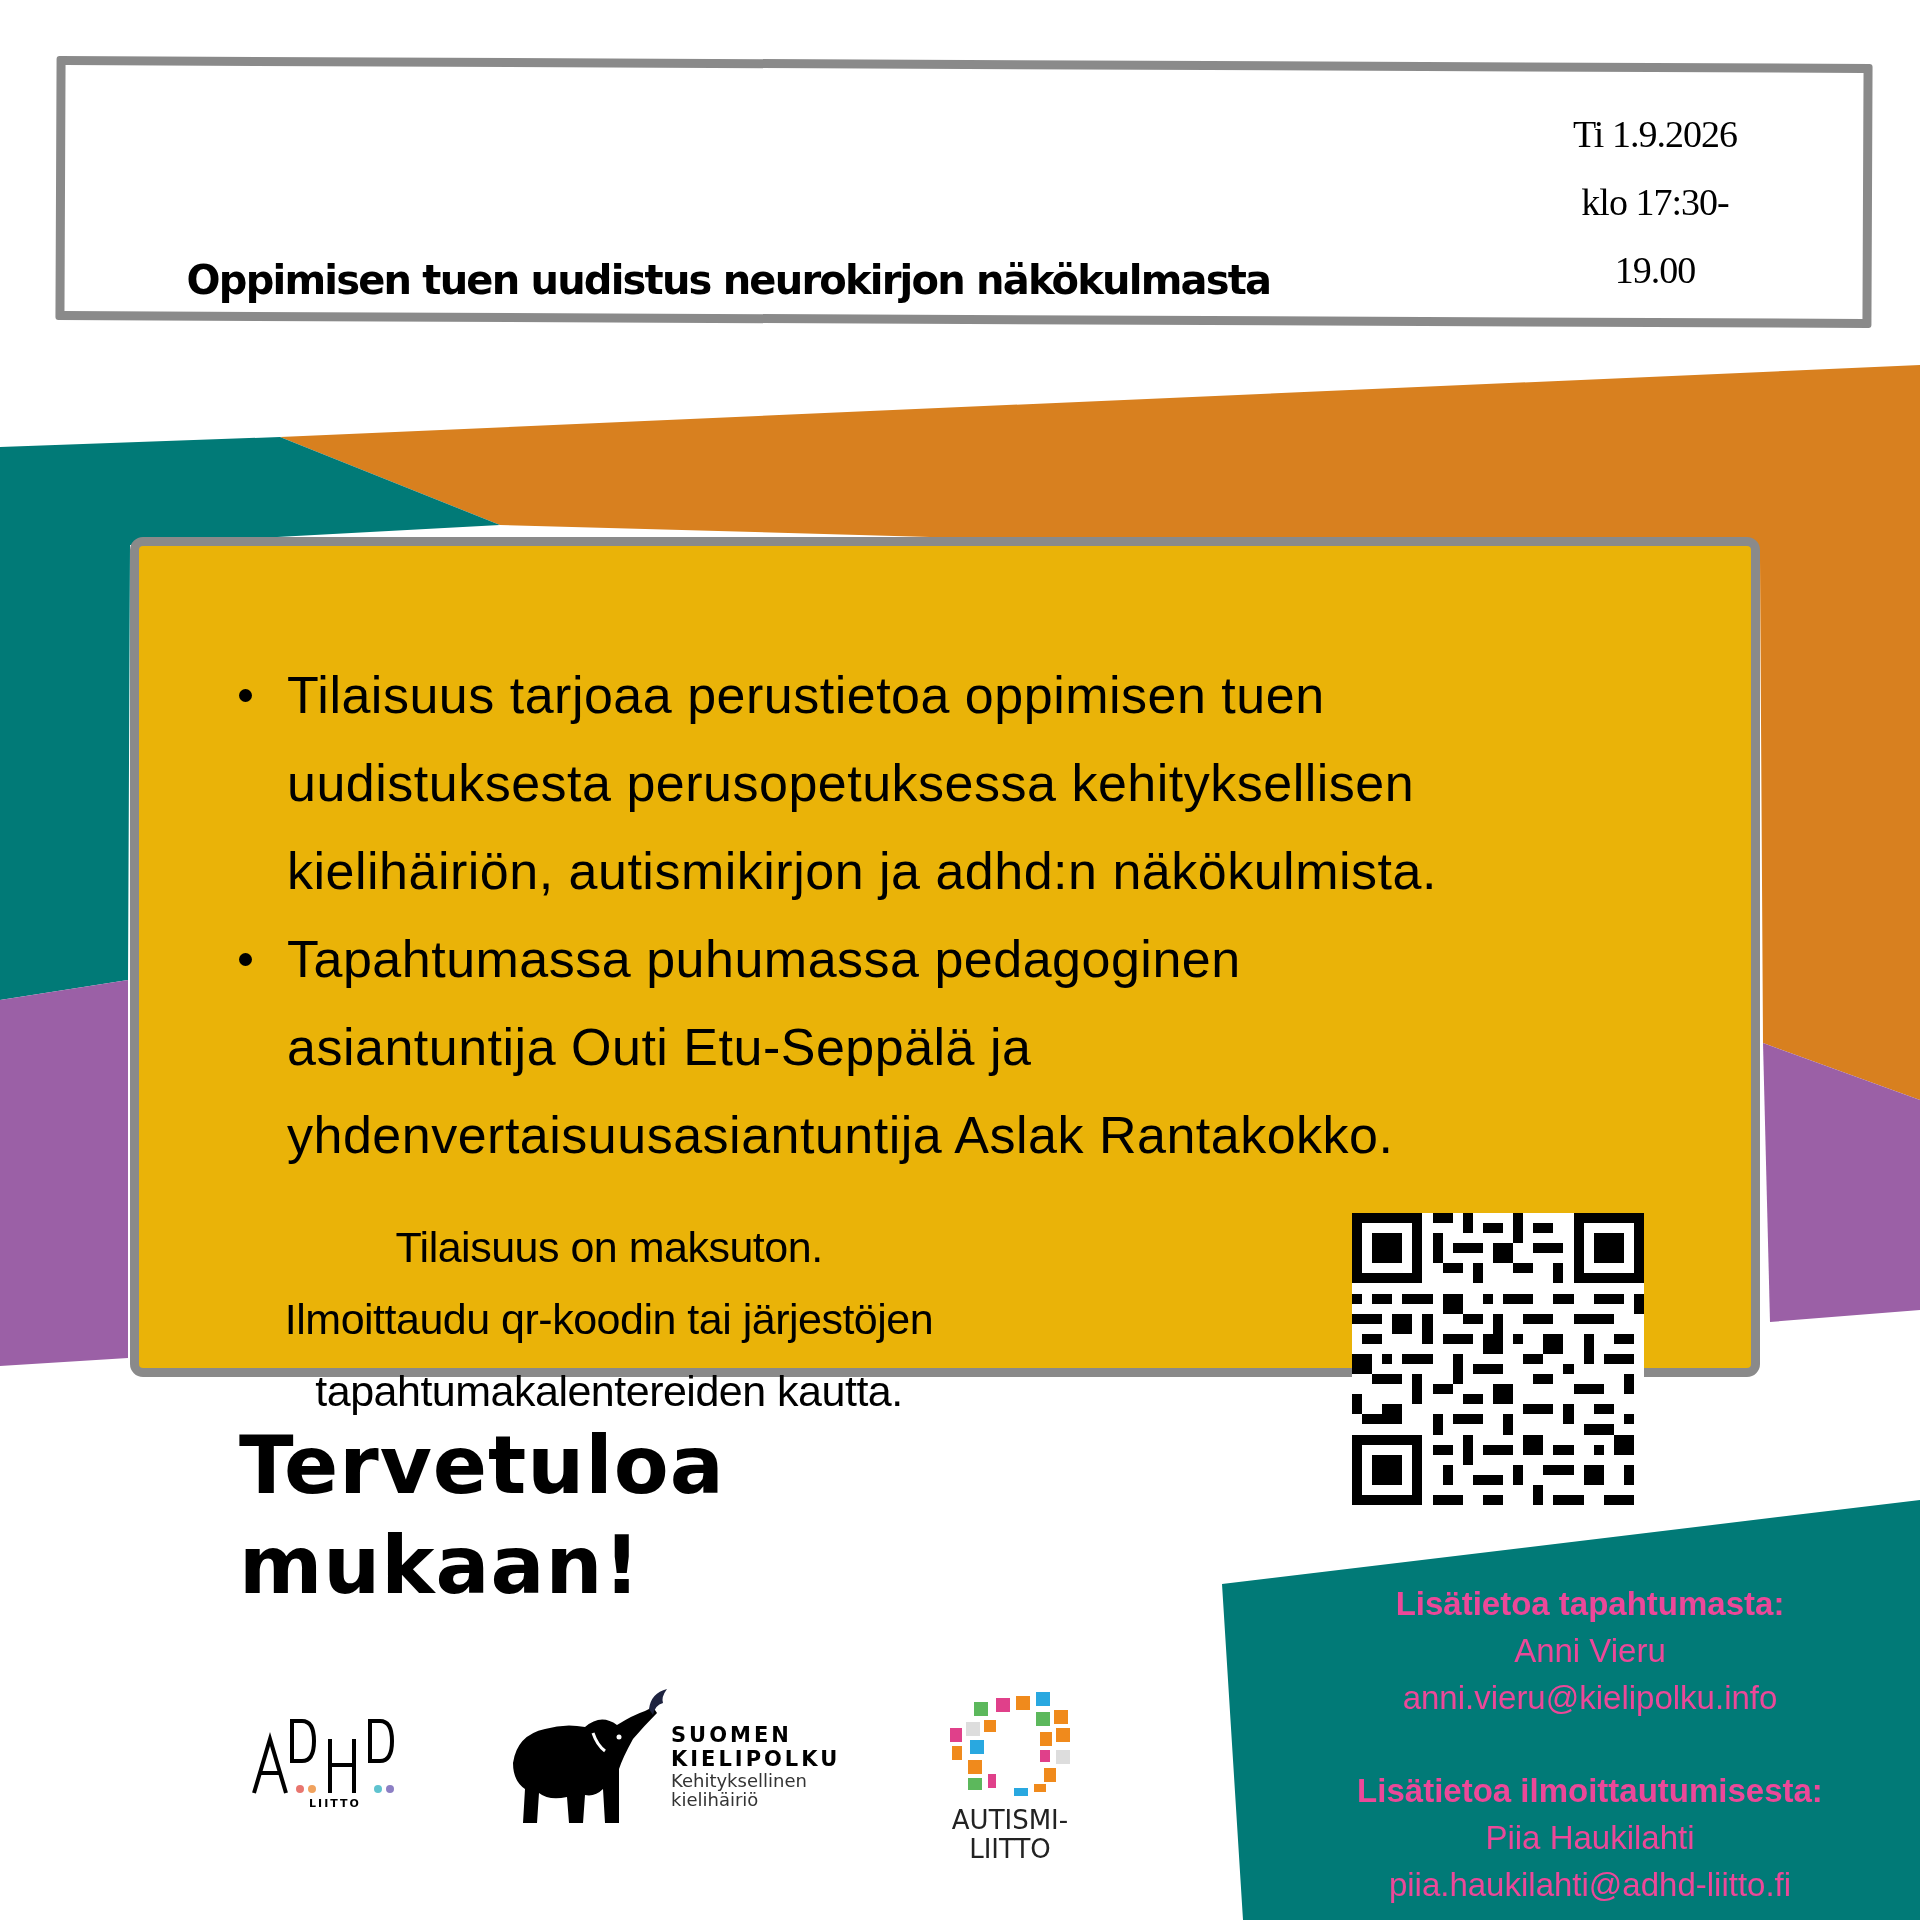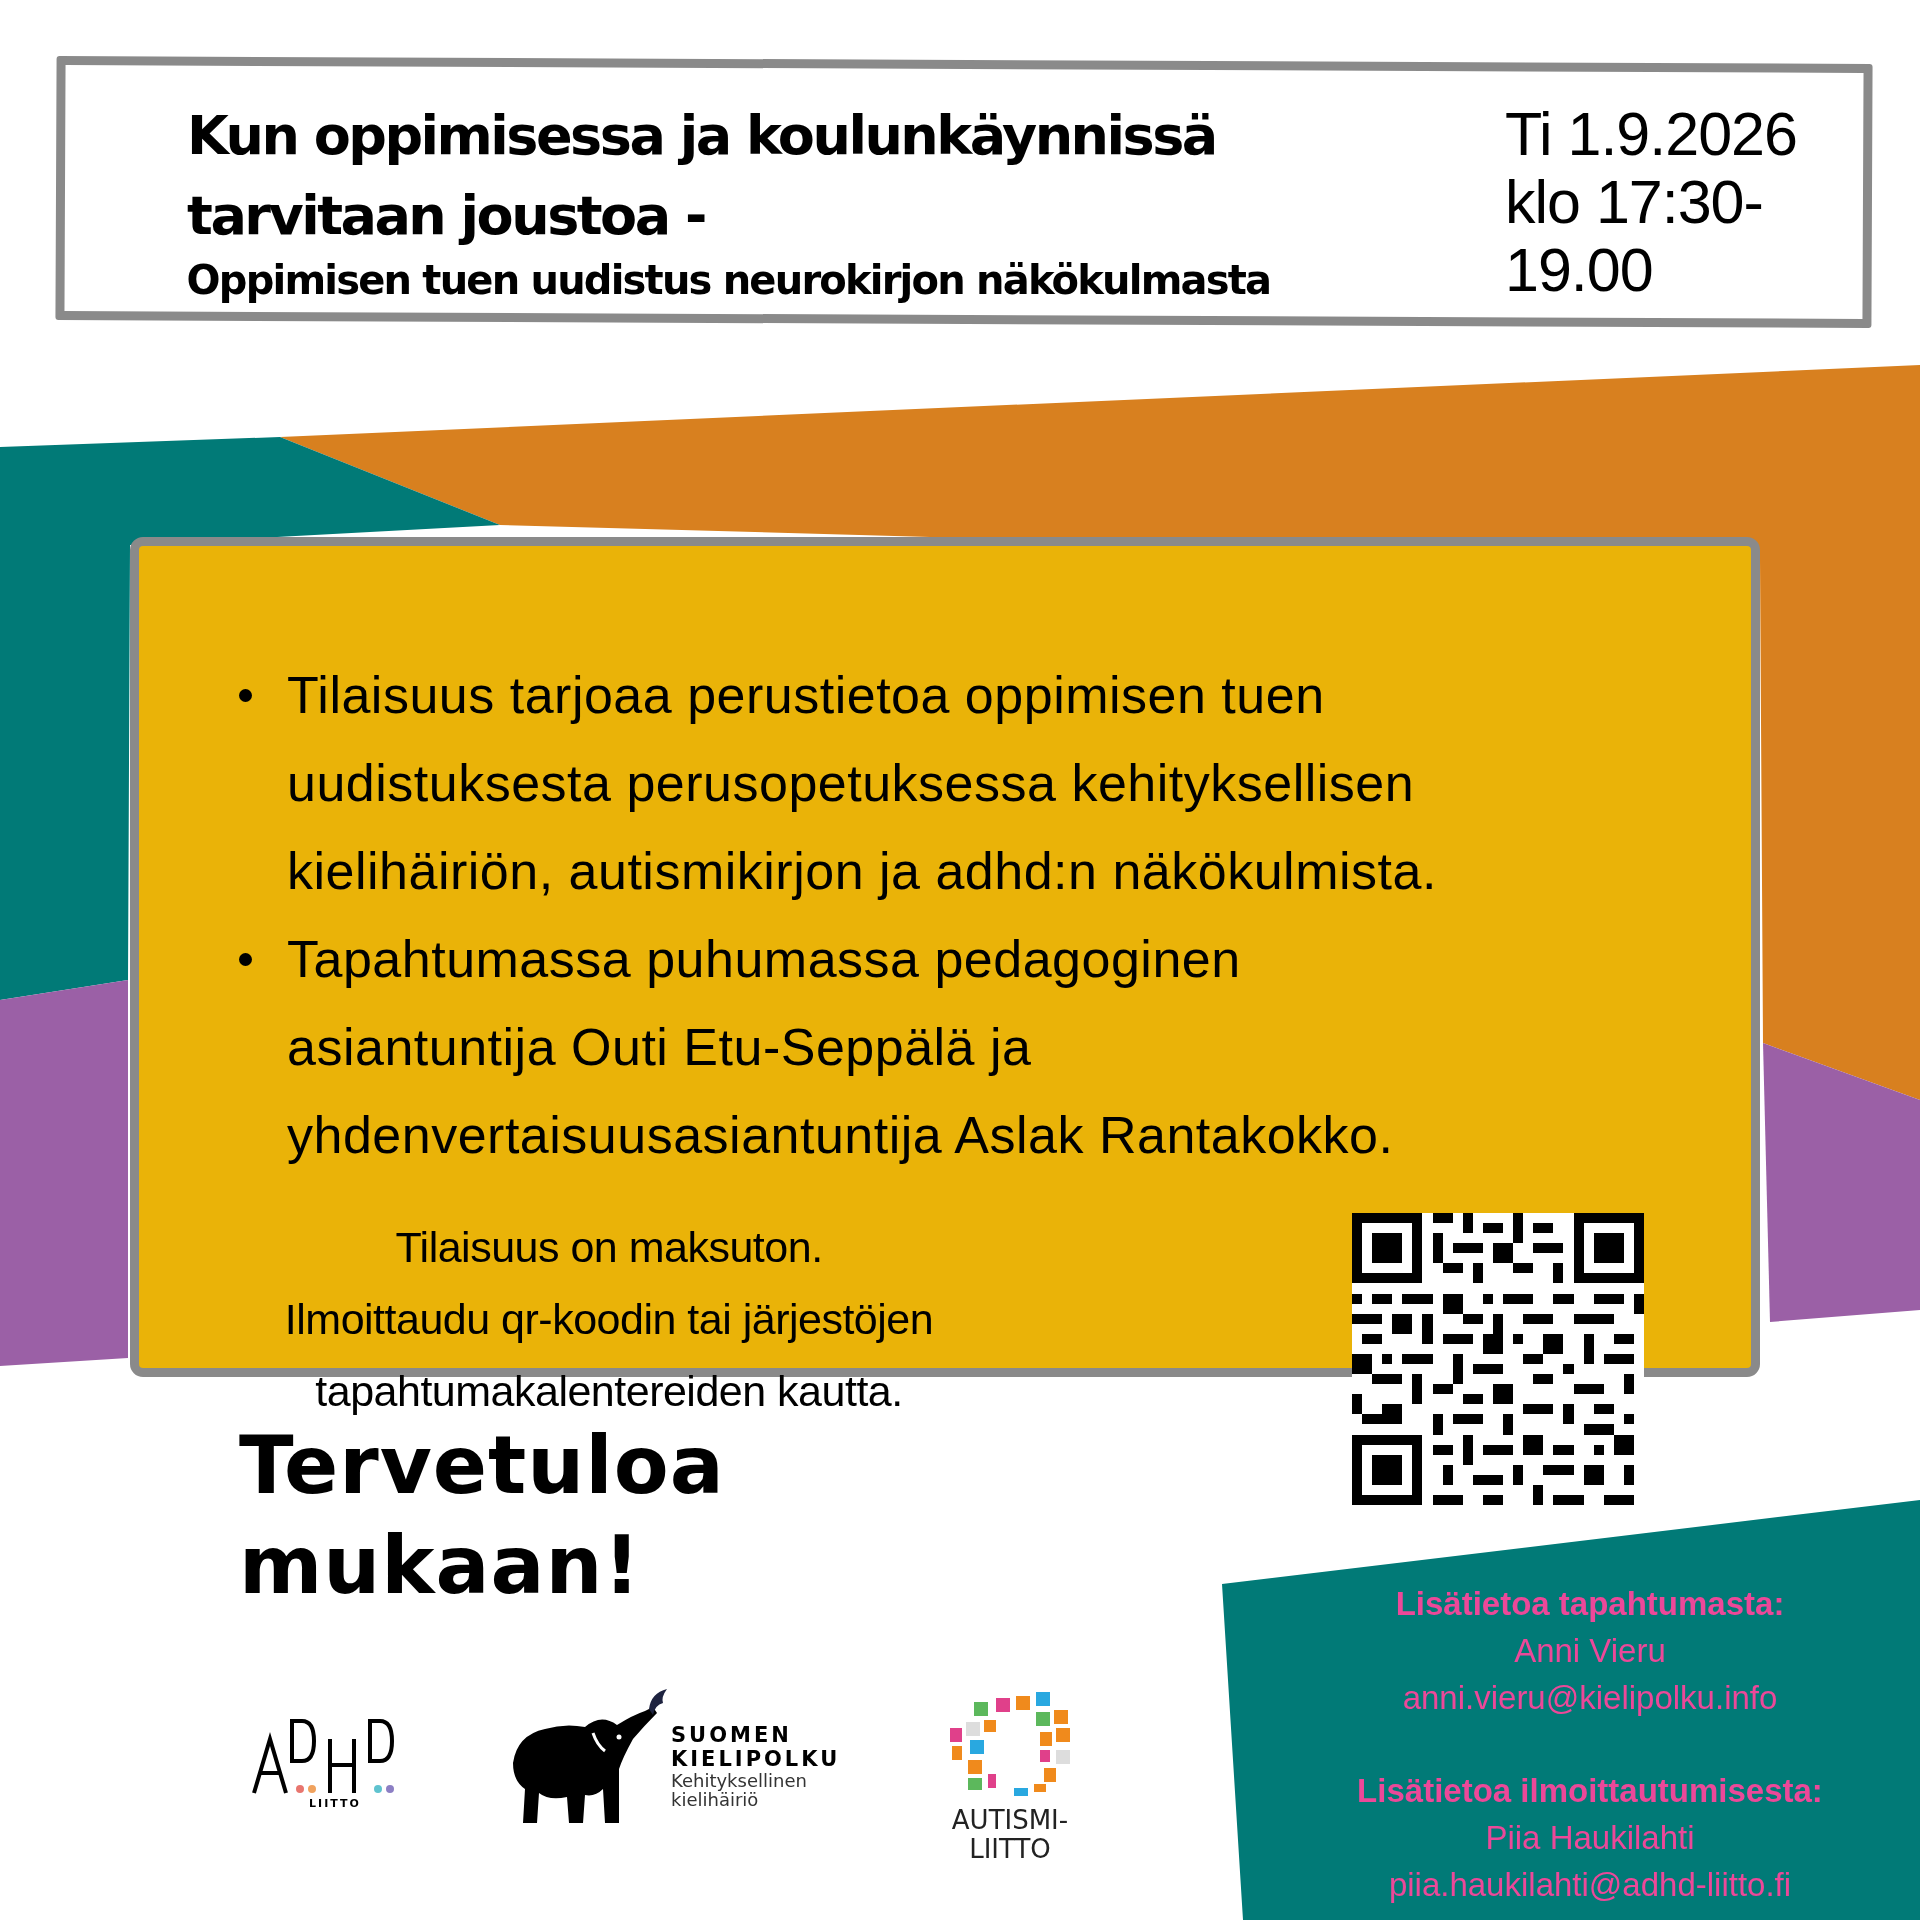--- a/index.html
+++ b/index.html
@@ -23,23 +23,23 @@
     font-size: 54px; line-height: 80px; letter-spacing: -2.5px;
     transform: rotate(-0.25deg);
   }
   .header-subtitle {
     position: absolute; left: 122px; top: 186px; width: 1400px;
     font-family: "DejaVu Sans", sans-serif; font-weight: bold;
     font-size: 40px; line-height: 50px; letter-spacing: -1.8px;
     transform: rotate(-0.25deg);
   }
   .header-date {
-    position: absolute; left: 1440px; top: 28px; width: 300px; text-align: left;
-    font-family: Liberation Sans, sans-serif;
-    font-size: 61px; line-height: 68px; letter-spacing: -1px;
+    position: absolute; left: 1440px; top: 28px; width: 300px; text-align: center;
+    font-family: Liberation Serif, serif;
+    font-size: 38px; line-height: 68px; letter-spacing: -1px;
     transform: rotate(-0.25deg);
   }
 
   
   .main-box {
     position: absolute; left: 130px; top: 537px; width: 1630px; height: 840px;
     background: #eab308; border: 9px solid #8a8a8a; box-sizing: border-box;
     border-radius: 13px; z-index: 2;
   }
   .bullets {
@@ -114,24 +114,20 @@
   <polygon points="0,447 280,437 500,525 130,545 128,980 0,1000" fill="#017a77"></polygon>
 
   <polygon points="0,1000 128,980 128,1358 0,1366" fill="#9b60a6"></polygon>
 
   <polygon points="1763,1043 1920,1100 1920,1310 1770,1322" fill="#9b60a6"></polygon>
 
   <polygon points="1222,1584 1920,1500 1920,1920 1243,1920" fill="#017a77"></polygon>
 </svg>
 
 <div class="header-box">
-  <div class="header-title">
-    <div>Kun oppimisessa ja koulunkäynnissä</div>
-    <div>tarvitaan joustoa -</div>
-  </div>
   <div class="header-subtitle">Oppimisen tuen uudistus neurokirjon näkökulmasta</div>
   <div class="header-date">
     <div>Ti 1.9.2026</div>
     <div>klo 17:30-</div>
     <div>19.00</div>
   </div>
 </div>
 
 <div class="main-box">
   <ul class="bullets">

